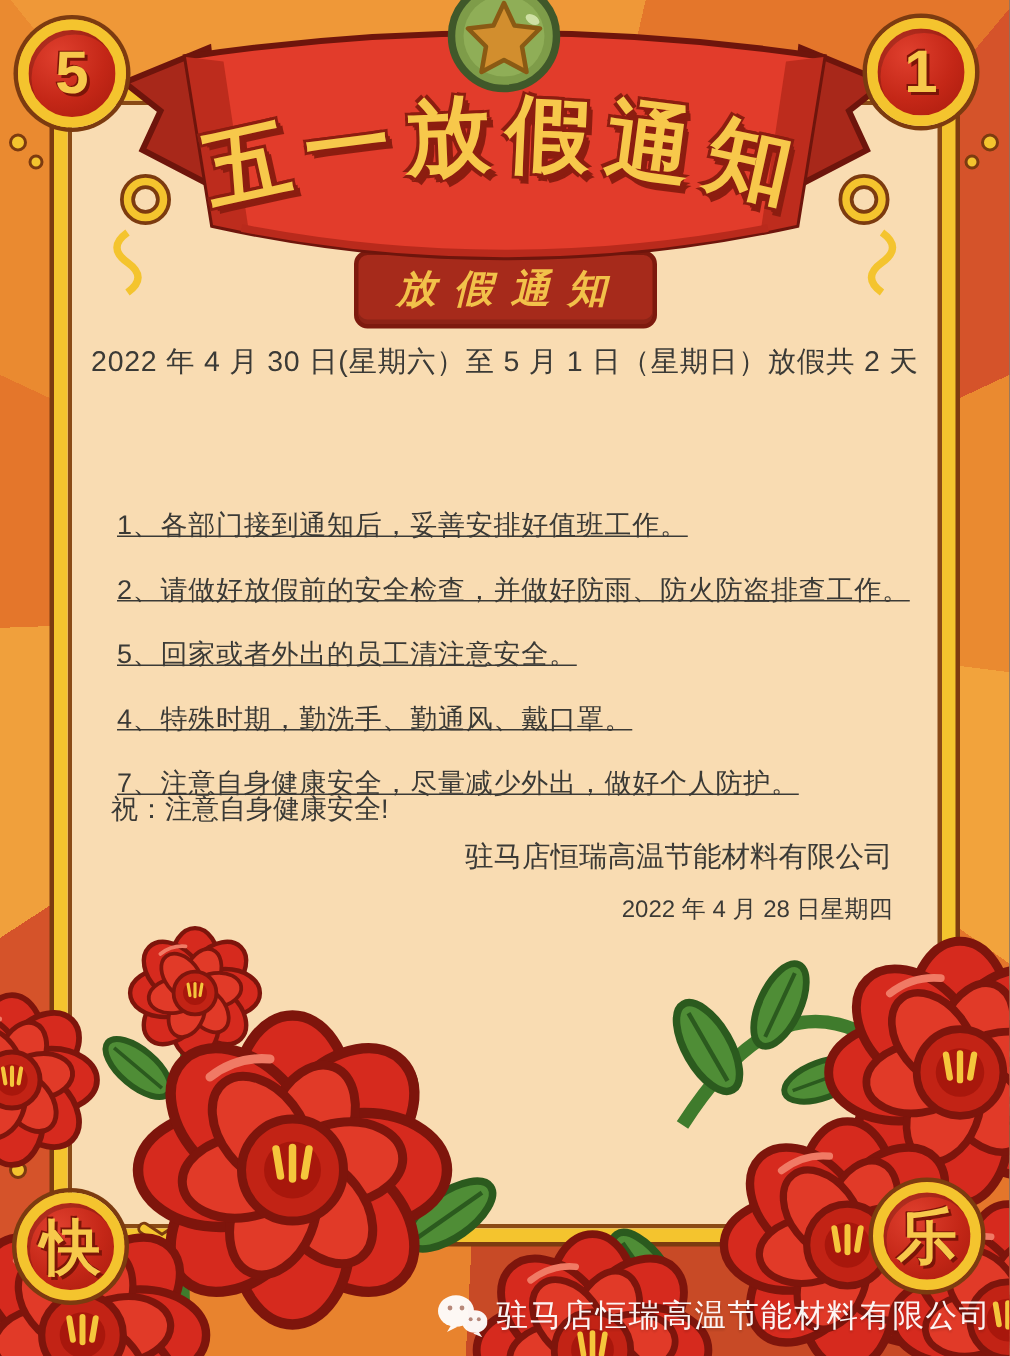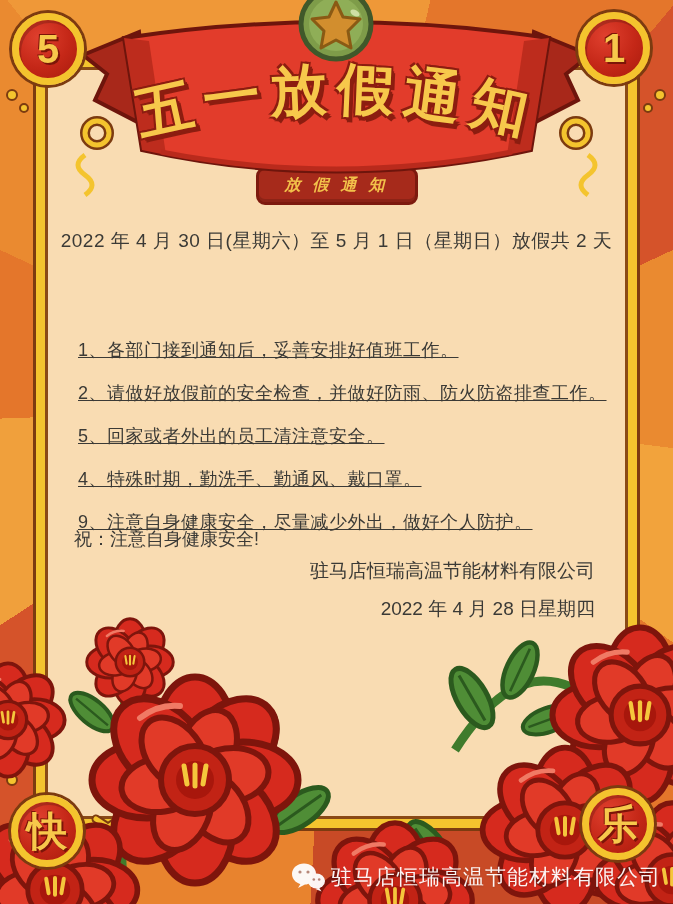--- a/index.html
+++ b/index.html
@@ -42,35 +42,35 @@
     text-shadow:2px 2px 0 #7c1508, -1px -1px 0 #7c1508;
   }
   #med-tl { left:12px;  top:13px; }
   #med-tr { left:578px; top:12px; }
   #med-bl { left:11px;  top:795px; }
   #med-br { left:582px; top:788px; }
   
   .badge {
     position:absolute; left:50%; transform:translateX(-50%);
     background:#a62a1b; border:3px solid #7d1a0e; border-radius:9px;
-    color:#f2c14a; font-weight:bold; font-size:16px;
+    color:#f2c14a; font-weight:bold; font-size:26px;
     padding:5px 18px 6px 26px; letter-spacing:12px; white-space:nowrap;
     box-shadow:inset 0 -3px 0 rgba(0,0,0,.15);
     z-index:4; font-style:italic;
   }
   #badge-notice { top:167px; }
   #badge-arrange { top:272px; }
   
   .content { position:absolute; inset:0; z-index:3; color:#3b3a36; }
   .date-line { position:absolute; top:228px; left:0; width:100%; text-align:center; font-size:19px; letter-spacing:.5px; }
   .items { position:absolute; top:338px; left:78px; right:52px;text-decoration:underline; }
   .list-item { font-size:18px; margin-bottom:19px; letter-spacing:.5px; white-space:nowrap; }
   .wish { position:absolute; top:527px; left:74px; font-size:18px; }
   .company { position:absolute; top:558px; right:78px; font-size:19px; }
-  .sign-date { position:absolute; top:596px; right:78px; font-size:19px; }
+  .sign-date { position:absolute; top:596px; right:78px; font-size:16px; }
   
   .ornaments { position:absolute; inset:0; z-index:5; pointer-events:none; }
   .flowers { position:absolute; left:0; top:600px; width:673px; height:304px; z-index:7; pointer-events:none; }
   
   .watermark {
     position:absolute; right:12px; bottom:12px; z-index:9;
     display:flex; align-items:center; gap:6px;
     color:#fff; opacity:.95; font-size:21px; letter-spacing:1px;
     text-shadow:0 1px 2px rgba(0,0,0,.18);
   }
@@ -147,21 +147,21 @@
 
   <div class="badge" id="badge-notice">放假通知</div>
 
   <div class="content">
     <div class="date-line">2022 年 4 月 30 日(星期六）至 5 月 1 日（星期日）放假共 2 天</div>
     <div class="items">
         <div class="list-item">1、各部门接到通知后，妥善安排好值班工作。</div>
         <div class="list-item">2、请做好放假前的安全检查，并做好防雨、防火防盗排查工作。</div>
         <div class="list-item">5、回家或者外出的员工清注意安全。</div>
         <div class="list-item">4、特殊时期，勤洗手、勤通风、戴口罩。</div>
-        <div class="list-item">9、注意自身健康安全，尽量减少外出，做好个人防护。</div>
+        <div class="list-item">7、注意自身健康安全，尽量减少外出，做好个人防护。</div>
       </div>
     <div class="wish">祝：注意自身健康安全!</div>
     <div class="company">驻马店恒瑞高温节能材料有限公司</div>
     <div class="sign-date">2022 年 4 月 28 日星期四</div>
   </div>
 
   <svg class="flowers" viewBox="0 0 673 304">
     <defs>
       <g id="leaf">
         <ellipse rx="15" ry="33" fill="#4f8d36" stroke="#2b5a1e" stroke-width="5"></ellipse>

